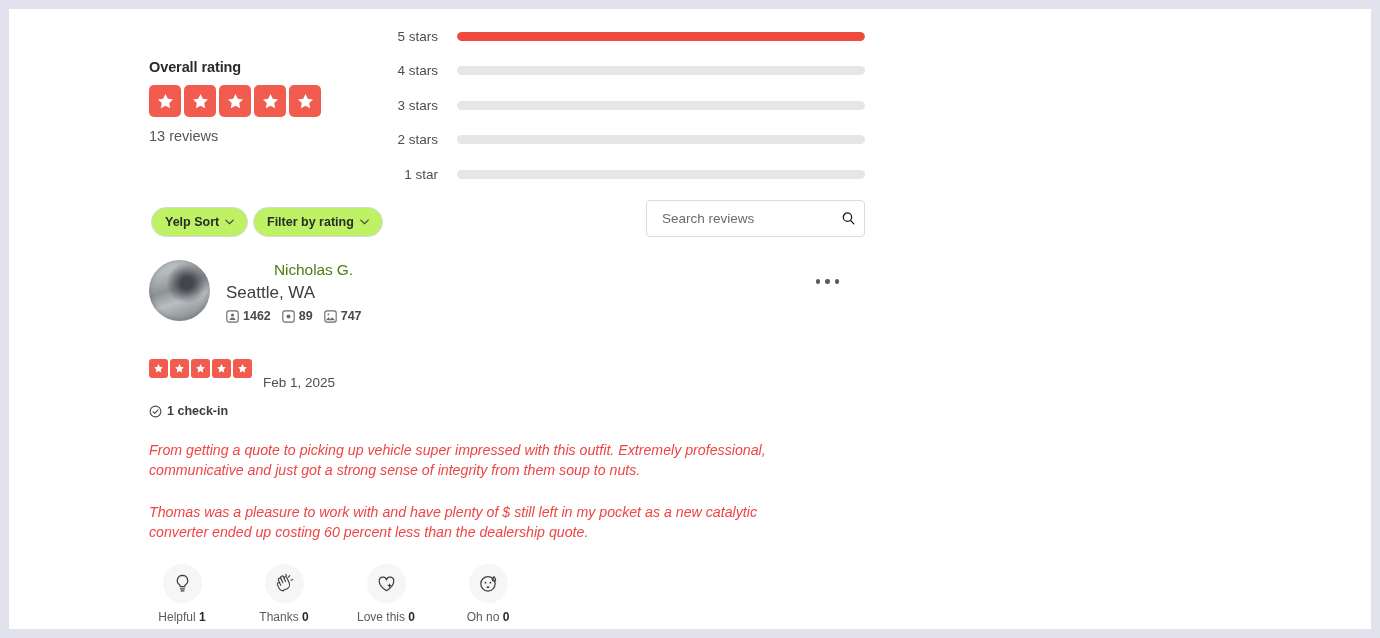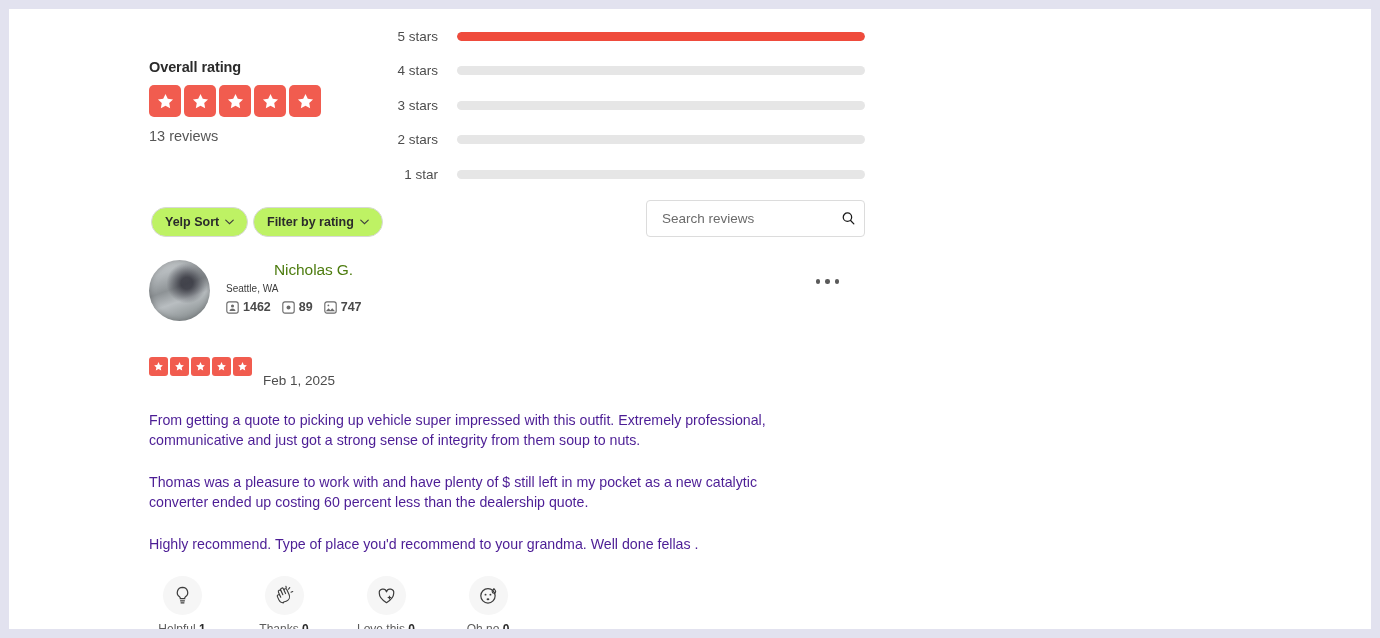--- a/index.html
+++ b/index.html
@@ -154,21 +154,21 @@
   }
   .reviewer { margin-left: 16px; padding-top: 4px; }
   .reviewer-name {
     font-size: 15.5px;
     font-weight: normal;
     color: #4d7c0f;
     letter-spacing: -0.1px;
     margin-left: 48px;
   }
   .reviewer-loc {
-    font-size: 10px;
+    font-size: 17px;
     color: #3d3d3d;
     margin-top: 4px;
   }
   .reviewer-stats {
     display: flex;
     align-items: center;
     gap: 11px;
     margin-top: 6px;
     font-size: 12.5px;
     font-weight: bold;
@@ -215,22 +215,23 @@
     font-weight: bold;
     color: #3d3d3d;
   }
   .checkin svg { width: 13px; height: 13px; display: block; }
 
   .review-body { margin-top: 22px; }
   .review-body p {
     margin: 0 0 22px 0;
     font-size: 14.2px;
     line-height: 20px;
-    color: #4c1d95;
+    color: #ef4444;
     max-width: 625px;
+    font-style: italic;
   }
 
   .reactions {
     display: flex;
     gap: 36px;
     margin-top: 6px;
   }
   .reaction {
     width: 66px;
     text-align: center;
@@ -414,25 +415,31 @@
             </span>
         <span class="star-box-sm">
               <svg viewBox="0 0 24 24">
                 <path fill="#fff" d="M12 2.4l2.9 6.1 6.6.9-4.8 4.6 1.2 6.6L12 17.5 6.1 20.6l1.2-6.6-4.8-4.6 6.6-.9z"></path>
               </svg>
             </span>
       </div>
       <span class="review-date">Feb 1, 2025</span>
     </div>
 
+    <div class="checkin">
+      <svg viewBox="0 0 16 16">
+            <circle cx="8" cy="8" r="6.6" fill="none" stroke="#4d4d4d" stroke-width="1.4"></circle>
+            <path d="M5 8.2l2.1 2.1 4-4.4" fill="none" stroke="#4d4d4d" stroke-width="1.4" stroke-linecap="round" stroke-linejoin="round"></path>
+          </svg>
+      <span>1 check-in</span>
+    </div>
 
     <div class="review-body">
       <p>From getting a quote to picking up vehicle super impressed with this outfit. Extremely professional, communicative and just got a strong sense of integrity from them soup to nuts.</p>
       <p>Thomas was a pleasure to work with and have plenty of $ still left in my pocket as a new catalytic converter ended up costing 60 percent less than the dealership quote.</p>
-      <p>Highly recommend. Type of place you'd recommend to your grandma. Well done fellas .</p>
     </div>
 
     <div class="reactions">
       <div class="reaction">
         <div class="reaction-circle">
           <svg viewBox="0 0 24 24">
                 <path d="M12 2.6a6 6 0 0 0-3.4 10.9c.6.45.9 1.1.9 1.8v.3h5v-.3c0-.7.3-1.35.9-1.8A6 6 0 0 0 12 2.6z" fill="none" stroke="#3d3d3d" stroke-width="1.4"></path>
                 <path d="M9.8 18.1h4.4M10.3 20.4h3.4" stroke="#3d3d3d" stroke-width="1.4" stroke-linecap="round"></path>
               </svg>
         </div>

